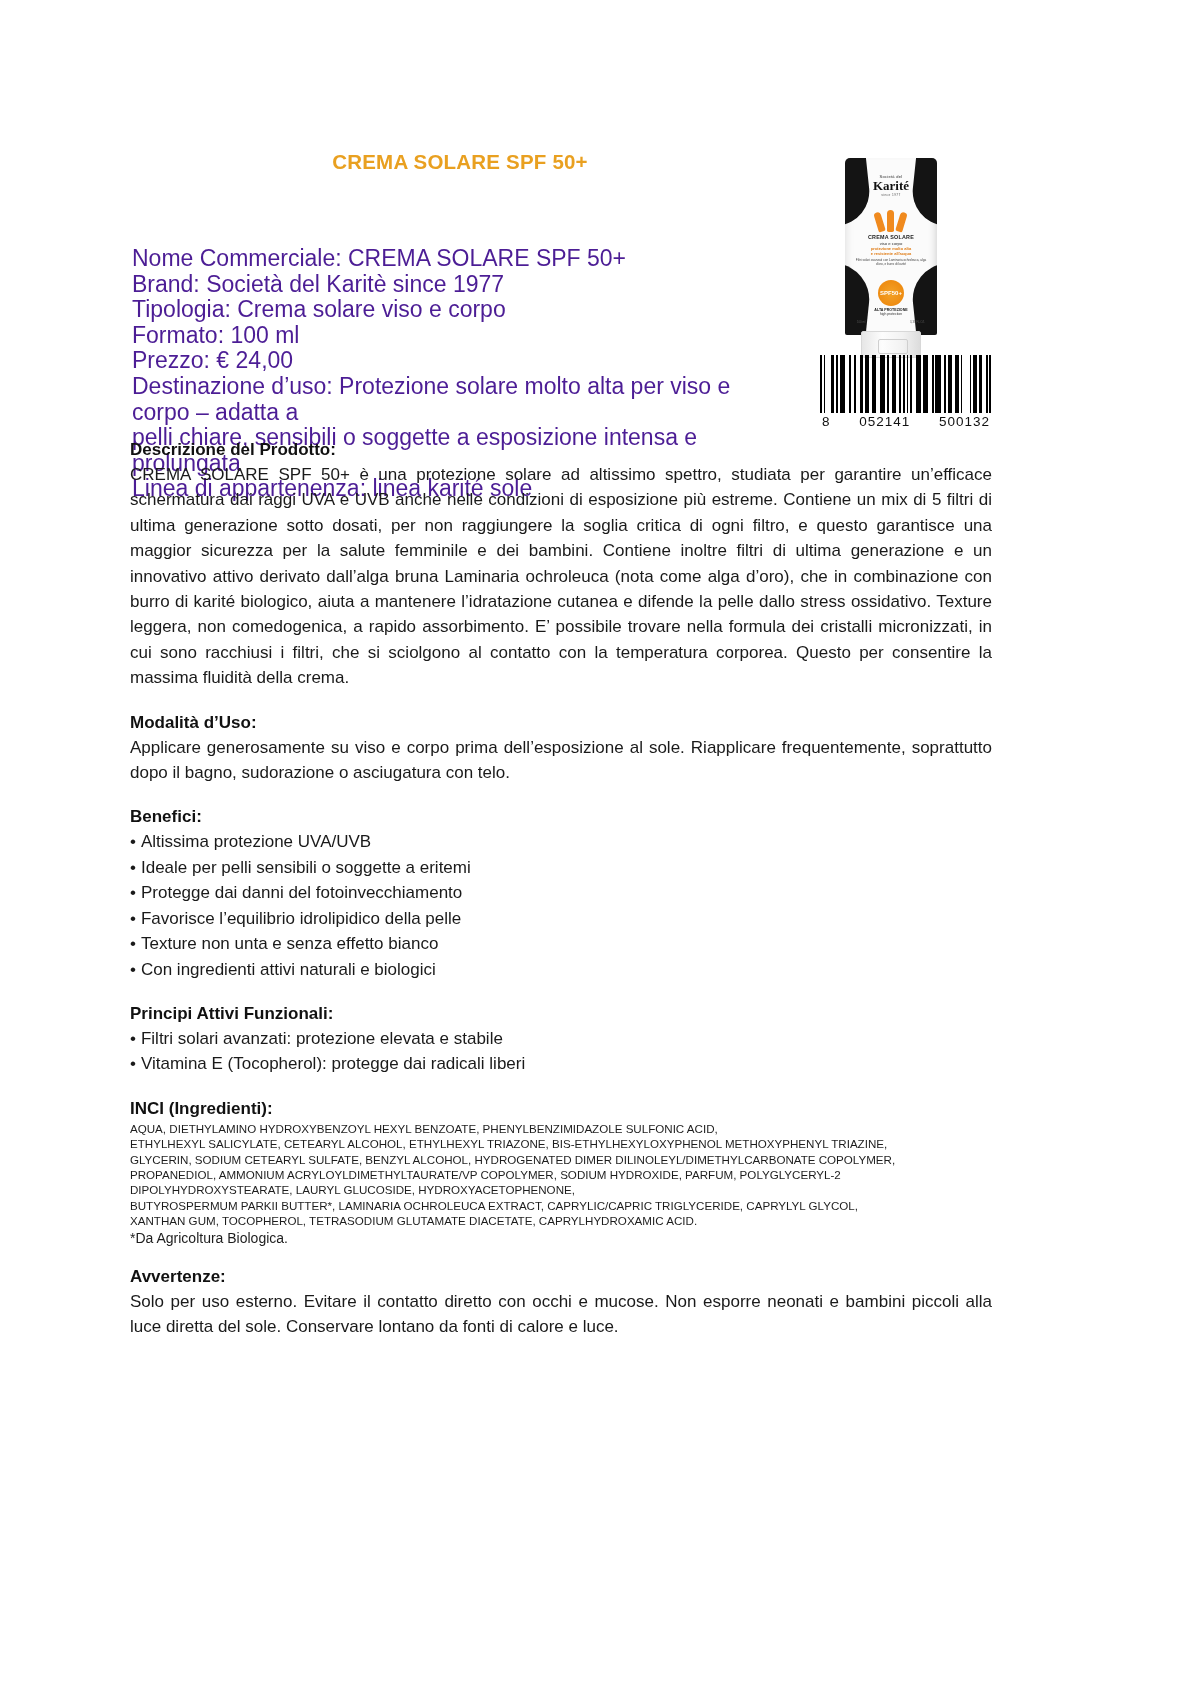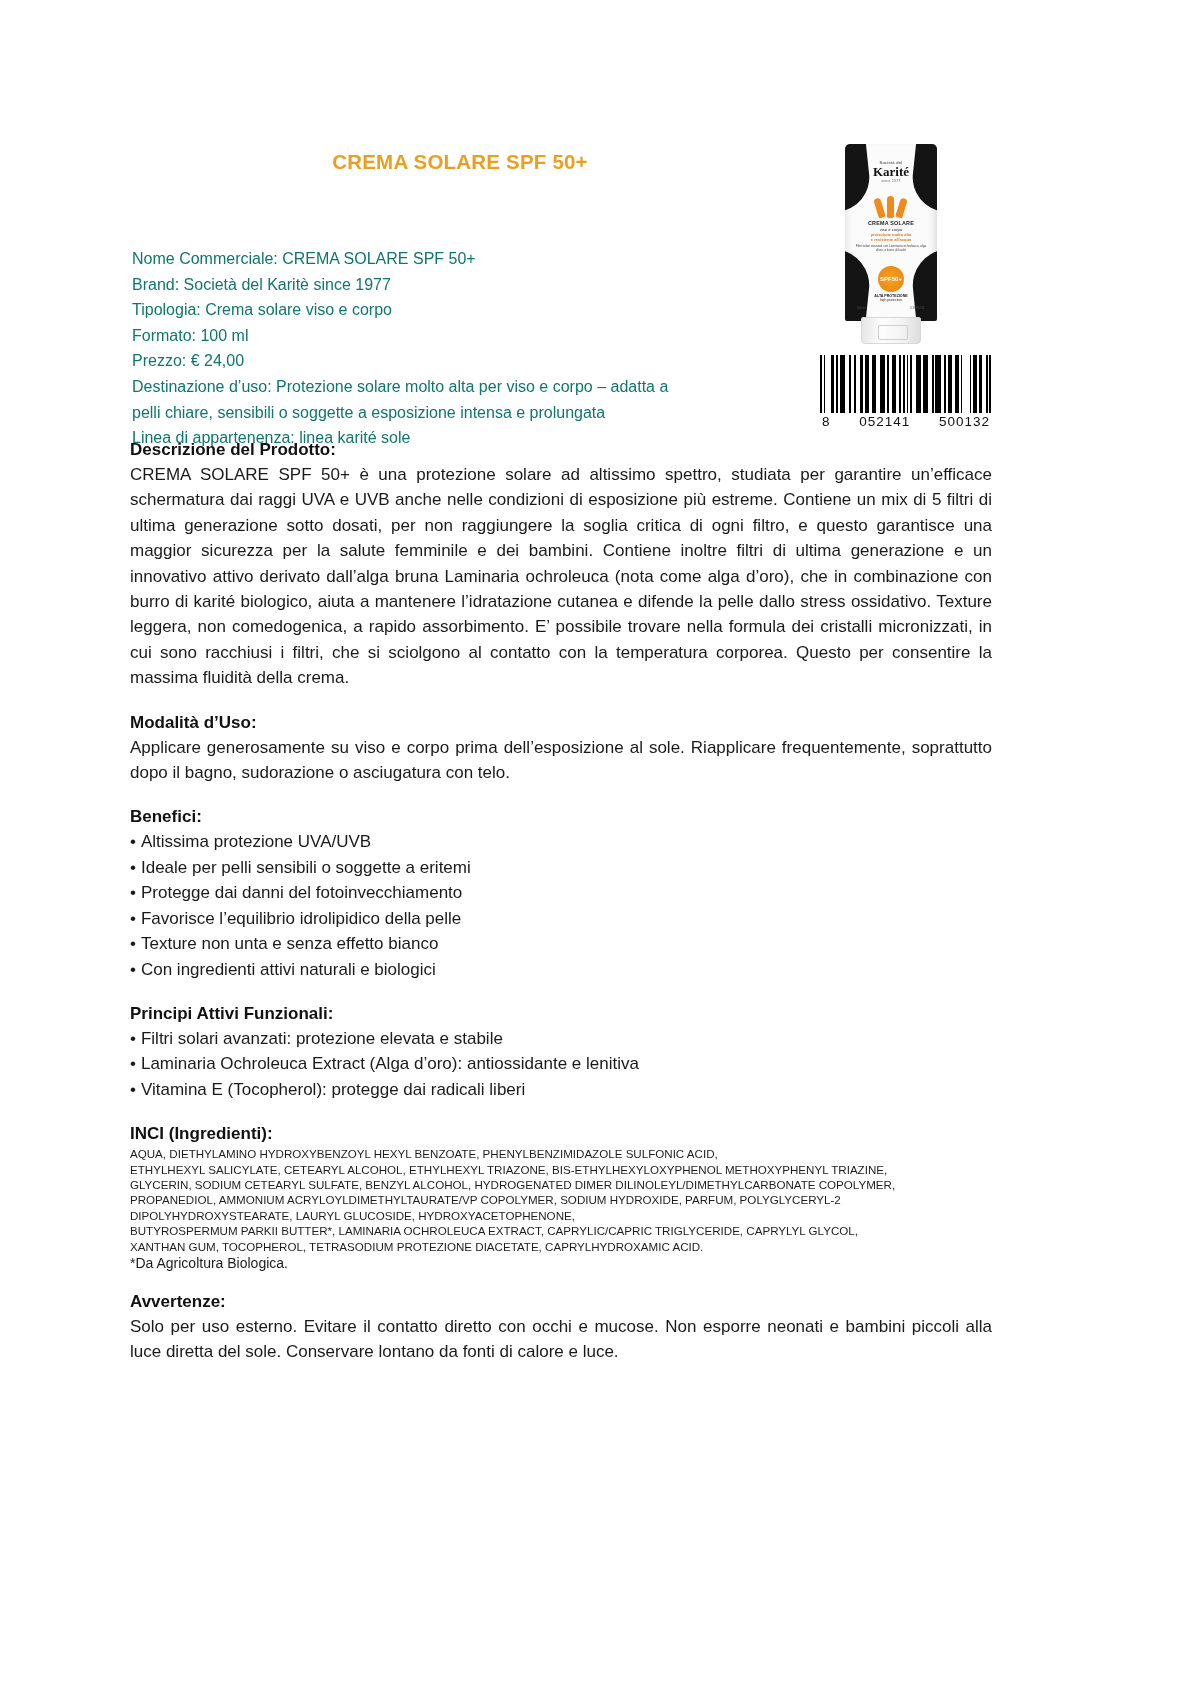--- a/index.html
+++ b/index.html
@@ -34,21 +34,21 @@
     font-size: 20.5px;
     font-weight: bold;
     letter-spacing: 0.2px;
     color: #E9A020;
   }
 
   
   .product-figure {
     position: absolute;
     left: 845px;
-    top: 144px;
+    top: 158px;
     width: 92px;
     height: 200px;
   }
   .tube {
     position: absolute;
     left: 0; top: 0;
     width: 92px;
     height: 200px;
   }
   .tube-body {
@@ -204,23 +204,23 @@
     padding: 0 2px;
     font-family: "Liberation Sans", sans-serif;
   }
 
   
   .meta {
     position: absolute;
     left: 132px;
     top: 246px;
     width: 660px;
-    font-size: 16px;
+    font-size: 23px;
     line-height: 25.6px;
-    color: #0f766e;
+    color: #4c1d95;
   }
 
   
   .content {
     position: absolute;
     left: 130px;
     top: 440px;
     width: 862px;
   }
   h2.sec {
@@ -414,34 +414,33 @@
         <li>Favorisce l’equilibrio idrolipidico della pelle</li>
         <li>Texture non unta e senza effetto bianco</li>
         <li>Con ingredienti attivi naturali e biologici</li>
       </ul>
     </div>
 
     <div class="sec-block">
       <h2 class="sec">Principi Attivi Funzionali:</h2>
       <ul class="bullets">
         <li>Filtri solari avanzati: protezione elevata e stabile</li>
-        <li>Laminaria Ochroleuca Extract (Alga d’oro): antiossidante e lenitiva</li>
         <li>Vitamina E (Tocopherol): protegge dai radicali liberi</li>
       </ul>
     </div>
 
     <div class="sec-block">
       <h2 class="sec">INCI (Ingredienti):</h2>
       <p class="inci-text">AQUA, DIETHYLAMINO HYDROXYBENZOYL HEXYL BENZOATE, PHENYLBENZIMIDAZOLE SULFONIC ACID,</p>
       <p class="inci-text">ETHYLHEXYL SALICYLATE, CETEARYL ALCOHOL, ETHYLHEXYL TRIAZONE, BIS-ETHYLHEXYLOXYPHENOL METHOXYPHENYL TRIAZINE,</p>
       <p class="inci-text">GLYCERIN, SODIUM CETEARYL SULFATE, BENZYL ALCOHOL, HYDROGENATED DIMER DILINOLEYL/DIMETHYLCARBONATE COPOLYMER,</p>
       <p class="inci-text">PROPANEDIOL, AMMONIUM ACRYLOYLDIMETHYLTAURATE/VP COPOLYMER, SODIUM HYDROXIDE, PARFUM, POLYGLYCERYL-2</p>
       <p class="inci-text">DIPOLYHYDROXYSTEARATE, LAURYL GLUCOSIDE, HYDROXYACETOPHENONE,</p>
       <p class="inci-text">BUTYROSPERMUM PARKII BUTTER*, LAMINARIA OCHROLEUCA EXTRACT, CAPRYLIC/CAPRIC TRIGLYCERIDE, CAPRYLYL GLYCOL,</p>
-      <p class="inci-text">XANTHAN GUM, TOCOPHEROL, TETRASODIUM PROTEZIONE DIACETATE, CAPRYLHYDROXAMIC ACID.</p>
+      <p class="inci-text">XANTHAN GUM, TOCOPHEROL, TETRASODIUM GLUTAMATE DIACETATE, CAPRYLHYDROXAMIC ACID.</p>
       <p class="inci-note">*Da Agricoltura Biologica.</p>
     </div>
 
     <div class="sec-block">
       <h2 class="sec">Avvertenze:</h2>
       <p class="body">Solo per uso esterno. Evitare il contatto diretto con occhi e mucose. Non esporre neonati e bambini piccoli alla luce diretta del sole. Conservare lontano da fonti di calore e luce.</p>
     </div>
 
   </div>
 </div>

